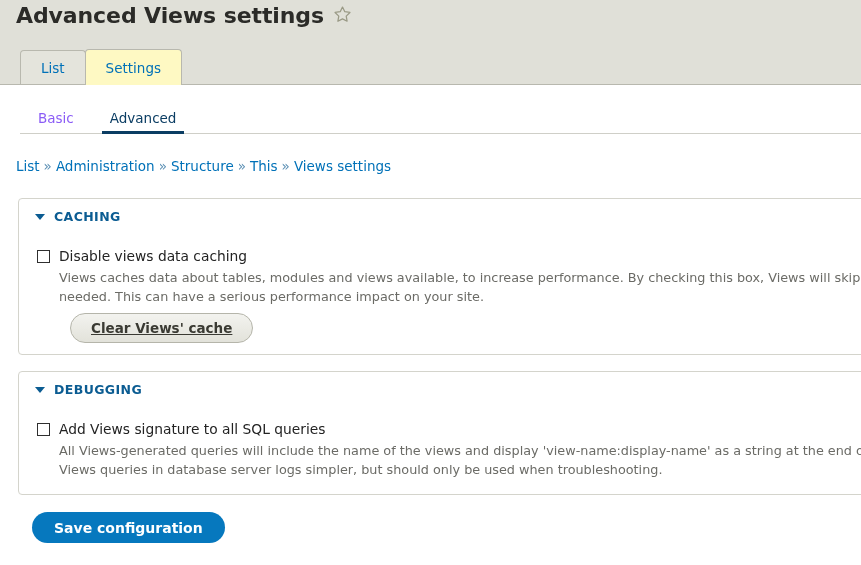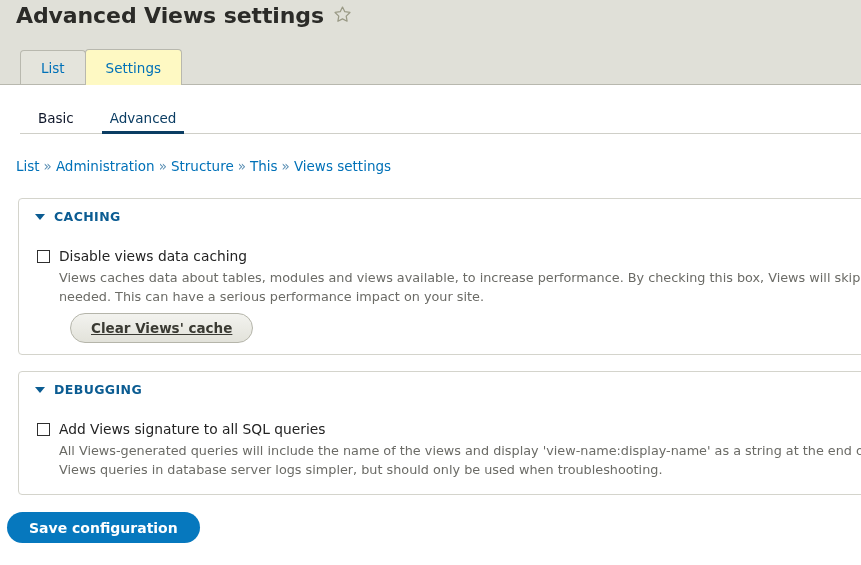--- a/index.html
+++ b/index.html
@@ -68,21 +68,21 @@
   
   .secondary-tabs {
     position: absolute; top: 100px; left: 20px;
     width: 841px;
     display: flex; align-items: flex-end;
     border-bottom: 1px solid #cfcfc8;
     height: 34px;
   }
   .stab {
     font-size: 13.5px;
-    color: #0f172a;
+    color: #8b5cf6;
     padding: 0 18px 8px 18px;
     cursor: pointer;
     white-space: nowrap;
     position: relative;
     line-height: 1;
   }
   .stab.active {
     color: #0b3d63;
     font-weight: normal;
   }
@@ -173,21 +173,21 @@
     font-weight: bold;
     color: #3a3a33;
     background: linear-gradient(to bottom, #f3f3ef 0%, #e2e2da 100%);
     border: 1px solid #b5b5aa;
     border-radius: 16px;
     cursor: pointer;
     white-space: nowrap;
   }
   .btn-primary {
     position: absolute;
-    left: 7px; top: 512px;
+    left: 32px; top: 512px;
     height: 31px;
     padding: 12px 22px;
     display: inline-flex; align-items: center; justify-content: center;
     font-size: 14px;
     font-weight: bold;
     color: #ffffff;
     background: #0678be;
     border: none;
     border-radius: 16px;
     cursor: pointer;

